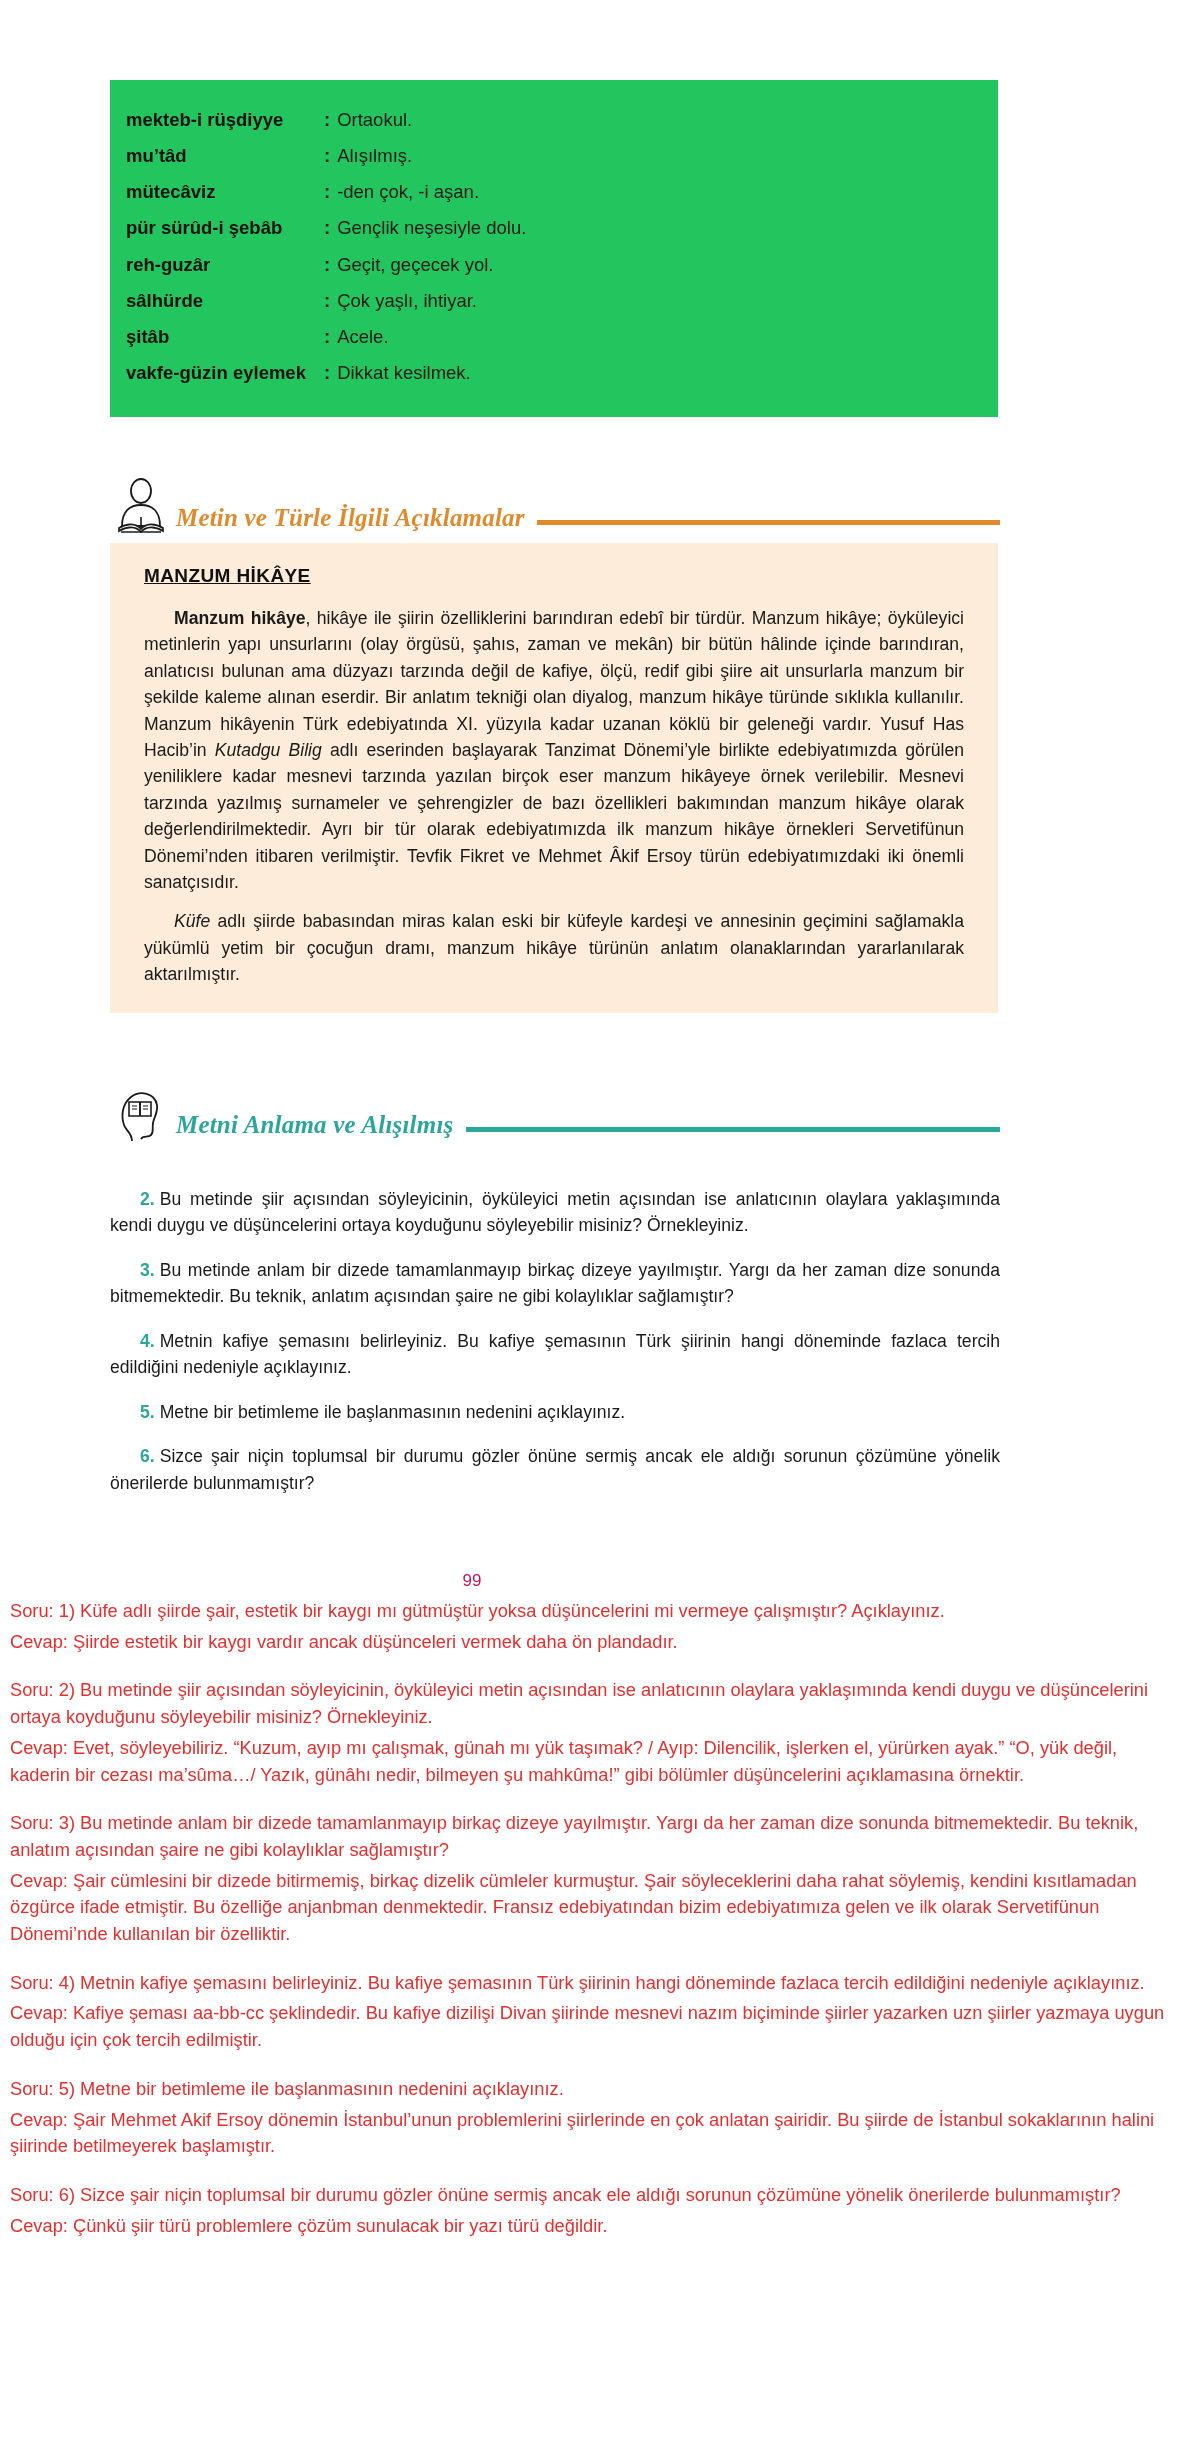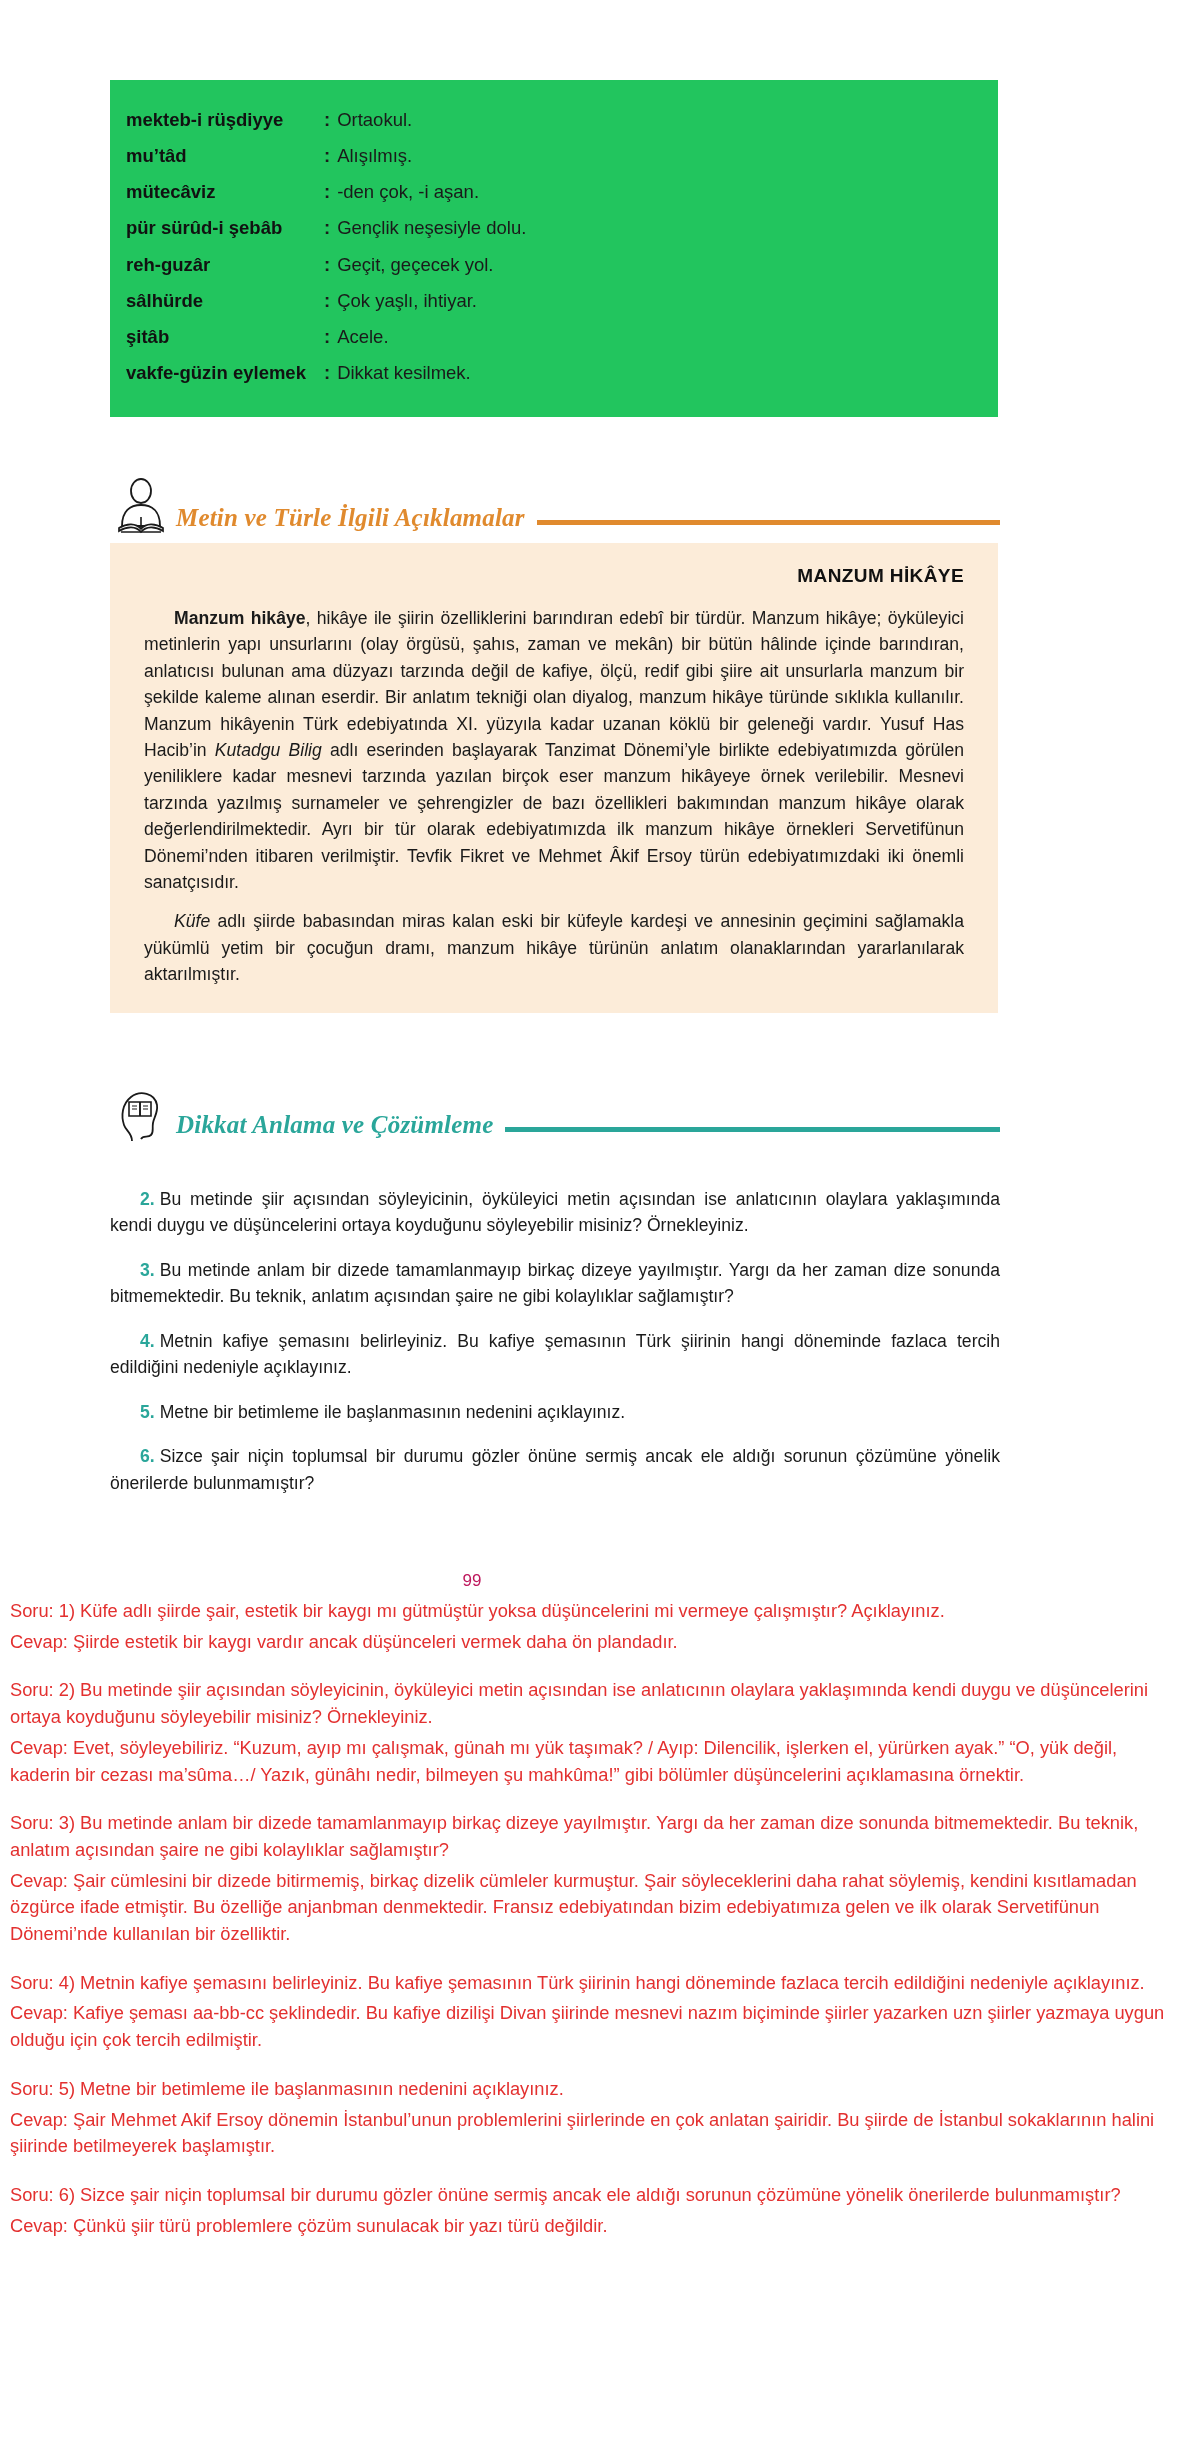--- a/index.html
+++ b/index.html
@@ -94,26 +94,27 @@
   .explain-box {
     position: absolute;
     left: 110px;
     top: 543px;
     width: 888px;
     background: #fcecd9;
     padding: 16px 34px 26px 34px;
     box-sizing: border-box;
   }
   .explain-title {
-    text-align: right;
+    text-align: left;
     font-weight: bold;
     font-size: 19px;
     letter-spacing: 0.4px;
     margin: 6px 0 18px 0;
     color: #111;
+    text-decoration: underline;
   }
   .explain-box p {
     margin: 0 0 13px 0;
     font-size: 17.6px;
     line-height: 1.50;
     text-align: justify;
     text-indent: 30px;
     color: #1a1a1a;
     hyphens: manual;
   }
@@ -248,21 +249,21 @@
 
   <div class="section-header hdr-teal" style="left:110px; top:1085px;">
     <span class="section-icon">
       <svg viewBox="0 0 62 58" width="62" height="58" aria-hidden="true">
         <path d="M22 56 C22 48 16 46 14 40 C11 31 12 19 21 12 C30 5 45 8 47 20 C48 28 44 32 43 38 C42 44 44 47 41 50 C38 53 33 50 31 54" fill="#ffffff" stroke="#1a1a1a" stroke-width="1.8" stroke-linejoin="round"></path>
         <path d="M19 17 L30 17 L30 31 L19 31 Z M30 17 L41 17 L41 31 L30 31 Z" fill="#ffffff" stroke="#1a1a1a" stroke-width="1.6"></path>
         <path d="M30 17 L30 31" stroke="#1a1a1a" stroke-width="1.6"></path>
         <path d="M22 21 L27 21 M22 24 L27 24 M33 21 L38 21 M33 24 L38 24" stroke="#1a1a1a" stroke-width="1.2"></path>
       </svg>
     </span>
-    <span class="section-title">Dikkat Anlama ve Çözümleme</span>
+    <span class="section-title">Metni Anlama ve Alışılmış</span>
     <span class="section-rule"></span>
   </div>
 
   <div class="questions">
 
     <p class="question"><span class="q-num">2.</span><span>Bu metinde şiir açısından söyleyicinin, öyküleyici metin açısından ise anlatıcının olaylara yaklaşımında kendi duygu ve düşüncelerini ortaya koyduğunu söyleyebilir misiniz? Örnekleyiniz.</span></p>
 
     <p class="question"><span class="q-num">3.</span><span>Bu metinde anlam bir dizede tamamlanmayıp birkaç dizeye yayılmıştır. Yargı da her zaman dize sonunda bitmemektedir. Bu teknik, anlatım açısından şaire ne gibi kolaylıklar sağlamıştır?</span></p>
 
     <p class="question"><span class="q-num">4.</span><span>Metnin kafiye şemasını belirleyiniz. Bu kafiye şemasının Türk şiirinin hangi döneminde fazlaca tercih edildiğini nedeniyle açıklayınız.</span></p>

